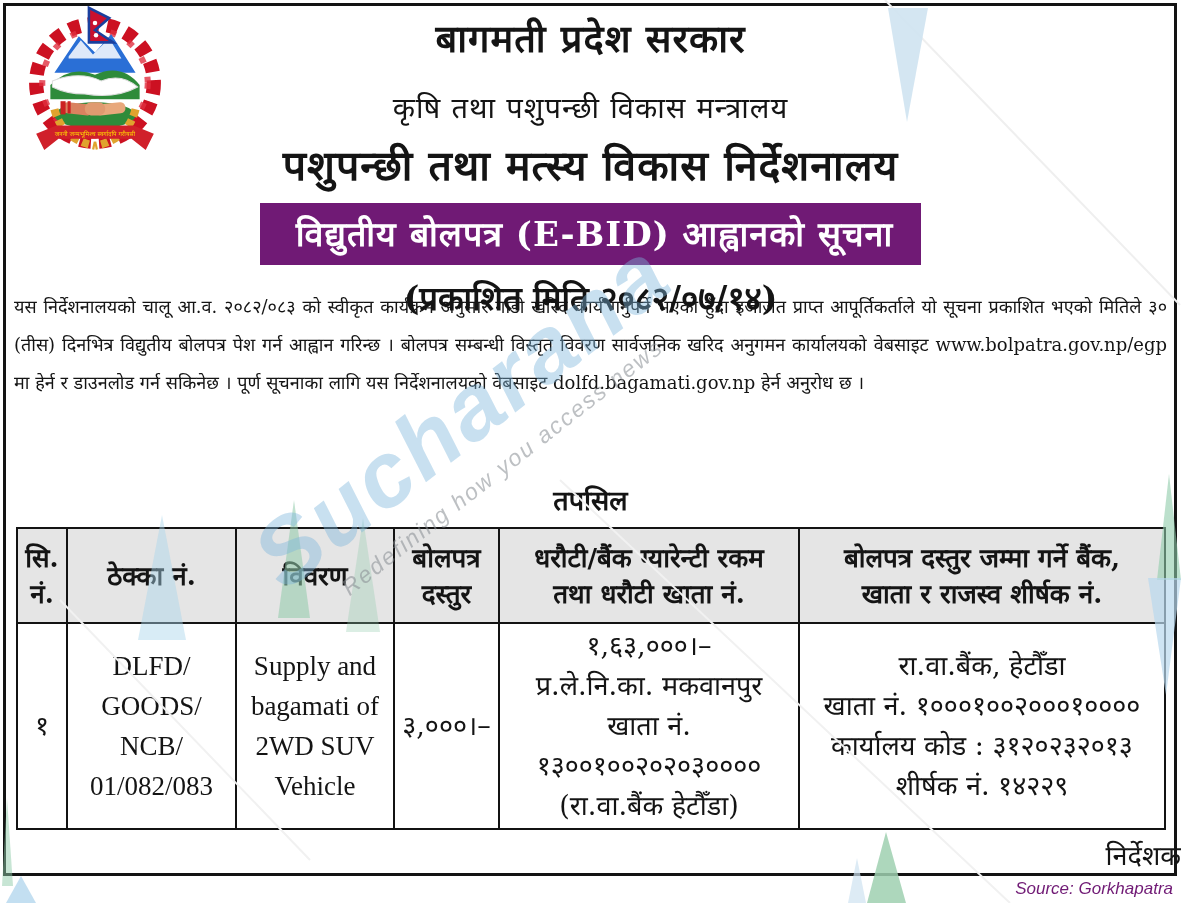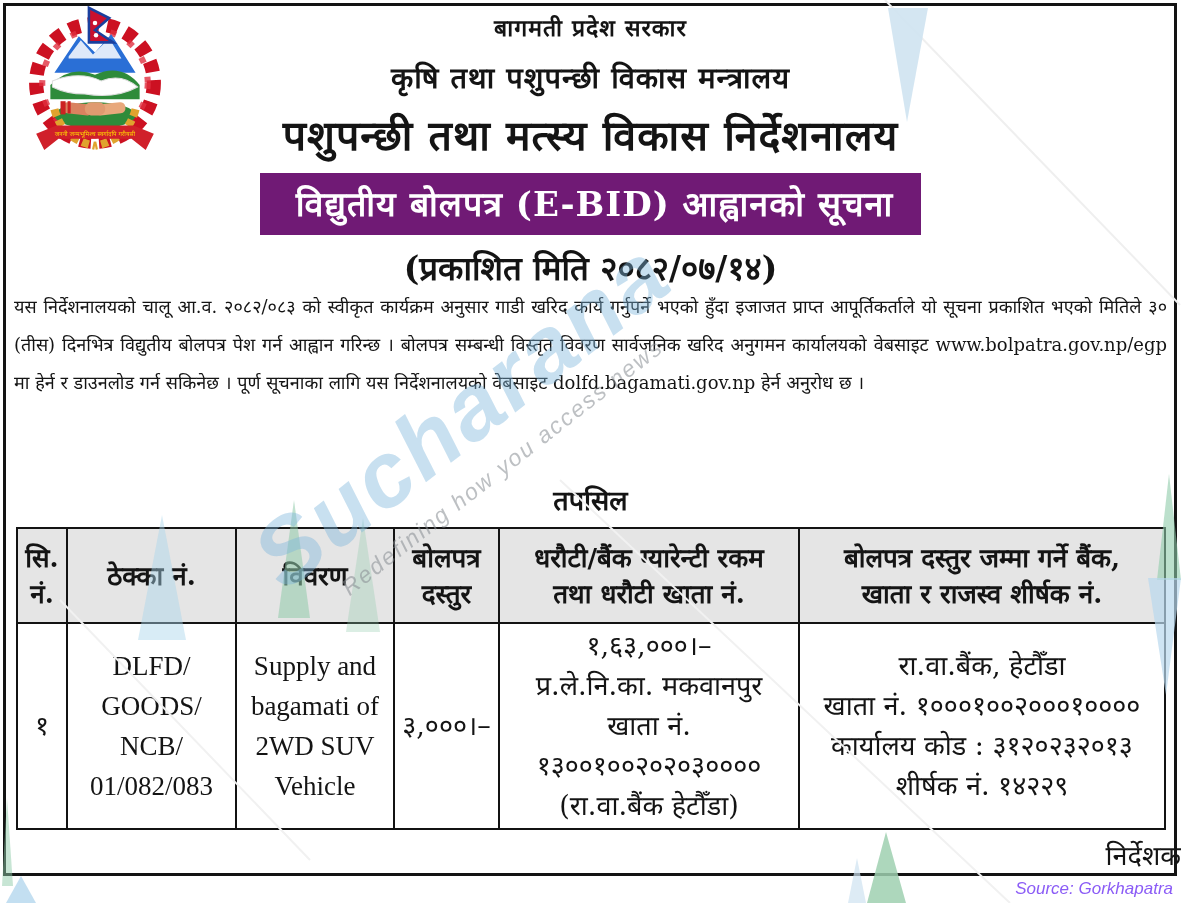--- a/index.html
+++ b/index.html
@@ -16,22 +16,22 @@
   .wm-tagline { font-family:"Liberation Sans", sans-serif; font-style:italic; font-size:23px;
                 color:rgba(135,140,145,0.55); margin-top:8px; letter-spacing:2px; }
 
   
   .frame { position:absolute; left:3px; top:3px; width:1174px; height:873px;
            border:3px solid #131313; background:transparent; z-index:1; }
 
   
   .emblem { position:absolute; left:24px; top:4px; width:142px; height:166px; z-index:1; }
   .head { position:relative; text-align:center; padding-top:11px; z-index:1; }
-  .h-gov   { font-size:23px; font-weight:600; letter-spacing:1px; }
-  .h-min   { font-size:29px; font-weight:700; margin-top:14px; letter-spacing:1px; }
+  .h-gov   { font-size:38px; font-weight:600; letter-spacing:1px; }
+  .h-min   { font-size:29px; font-weight:400; margin-top:24px; letter-spacing:1px; }
   .h-dir   { font-size:41px; font-weight:800; margin-top:10px; letter-spacing:1px; }
   .h-loc   { font-size:28px; font-weight:600; margin-top:7px; }
   .banner-wrap { margin-top:11px; }
   .banner { display:inline-block; background:#701a75; color:#fff; font-size:34px; font-weight:800;
             padding:7px 28px 9px 36px; letter-spacing:1px; }
   .h-date { font-size:33px; font-weight:600; margin-top:10px; }
 
   
   .para { position:absolute; left:14px; right:14px; top:288px; font-size:18px; line-height:38px;
           text-align:justify; z-index:1; }
@@ -43,21 +43,21 @@
                table-layout:fixed; z-index:1; }
   table.main th, table.main td { border:2.5px solid #131313; text-align:center; vertical-align:middle;
                white-space:pre-line; padding:2px 4px; }
   table.main th { background:rgba(28,28,22,0.115); font-weight:800; font-size:26px; line-height:36px; height:95px; }
   table.main td { font-size:27px; line-height:40px; height:206px; }
   td.latin { font-family:"Liberation Serif", serif; font-size:28px; line-height:44px; }
 
   
   .signatory { position:absolute; right:0; top:836px; font-size:27px; font-weight:400; z-index:1; }
   .credit { position:absolute; right:8px; top:879px; font-family:"Liberation Sans", sans-serif;
-            font-style:italic; font-size:17px; color:#8b5cf6; z-index:1;margin-left:43px; }
+            font-style:italic; font-size:17px; color:#701a75; z-index:1;margin-left:43px; }
 </style>
 </head>
 <body>
 
 <div class="page">
 
   <svg class="deco-svg" viewBox="0 0 1181 903">
     <line x1="885" y1="0" x2="1180" y2="305" stroke="#efefef" stroke-width="2"></line>
     <line x1="60" y1="600" x2="310" y2="860" stroke="#f1f1f1" stroke-width="2"></line>
     <line x1="560" y1="480" x2="1010" y2="903" stroke="#f1f1f1" stroke-width="2"></line>

